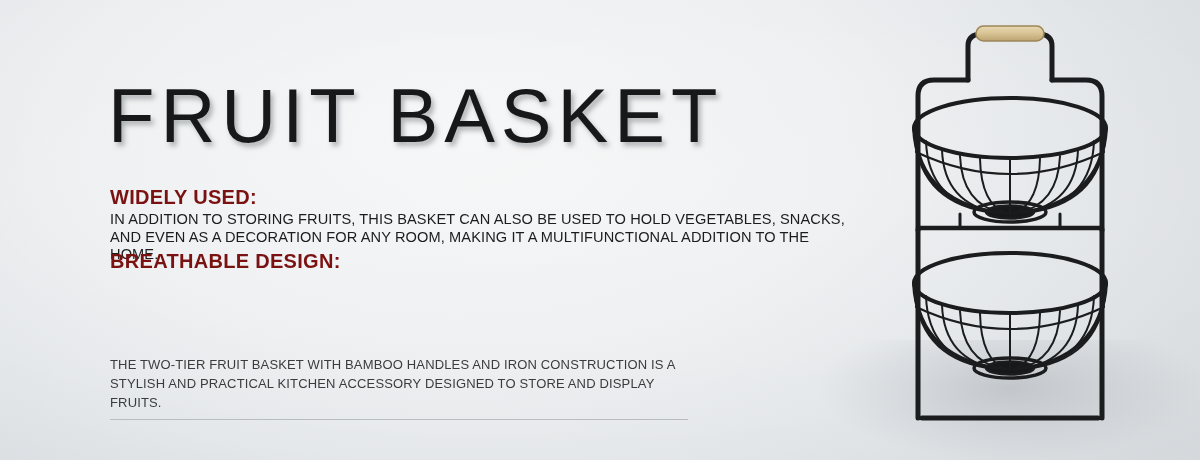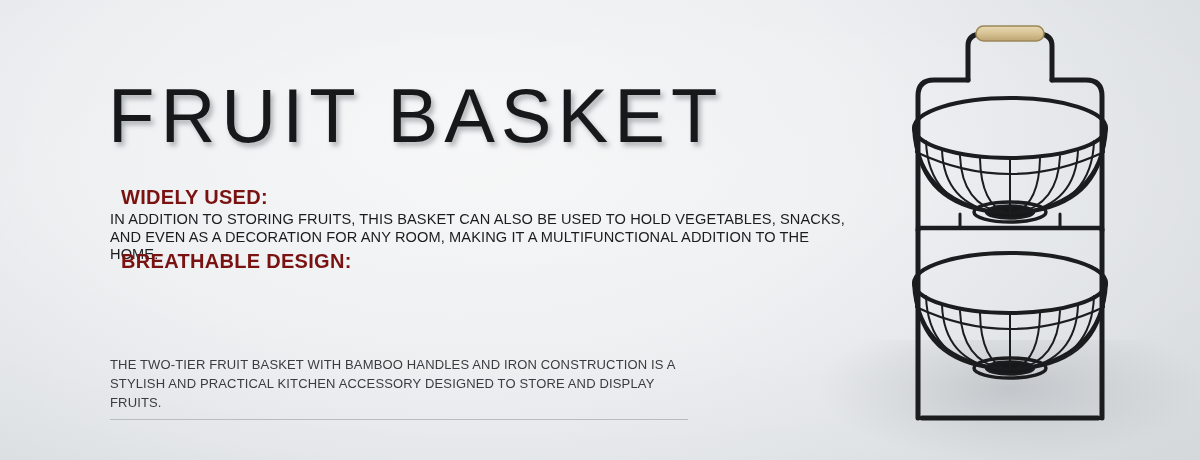--- a/index.html
+++ b/index.html
@@ -66,21 +66,21 @@
     width: 740px;
   }
   .section-1 { top: 186px; }
   .section-2 { top: 250px; }
 
   .sec-title {
     font-size: 20px;
     font-weight: 700;
     color: #7b1212;
     letter-spacing: 0.3px;
-    margin: 0 0 2px 11px;
+    margin: 0 0 2px 0;
     line-height: 1.15;
   }
   .sec-body {
     font-size: 14.6px;
     line-height: 1.2;
     color: #1b1c1e;
     margin: 0;
     letter-spacing: 0.1px;
   }
 

